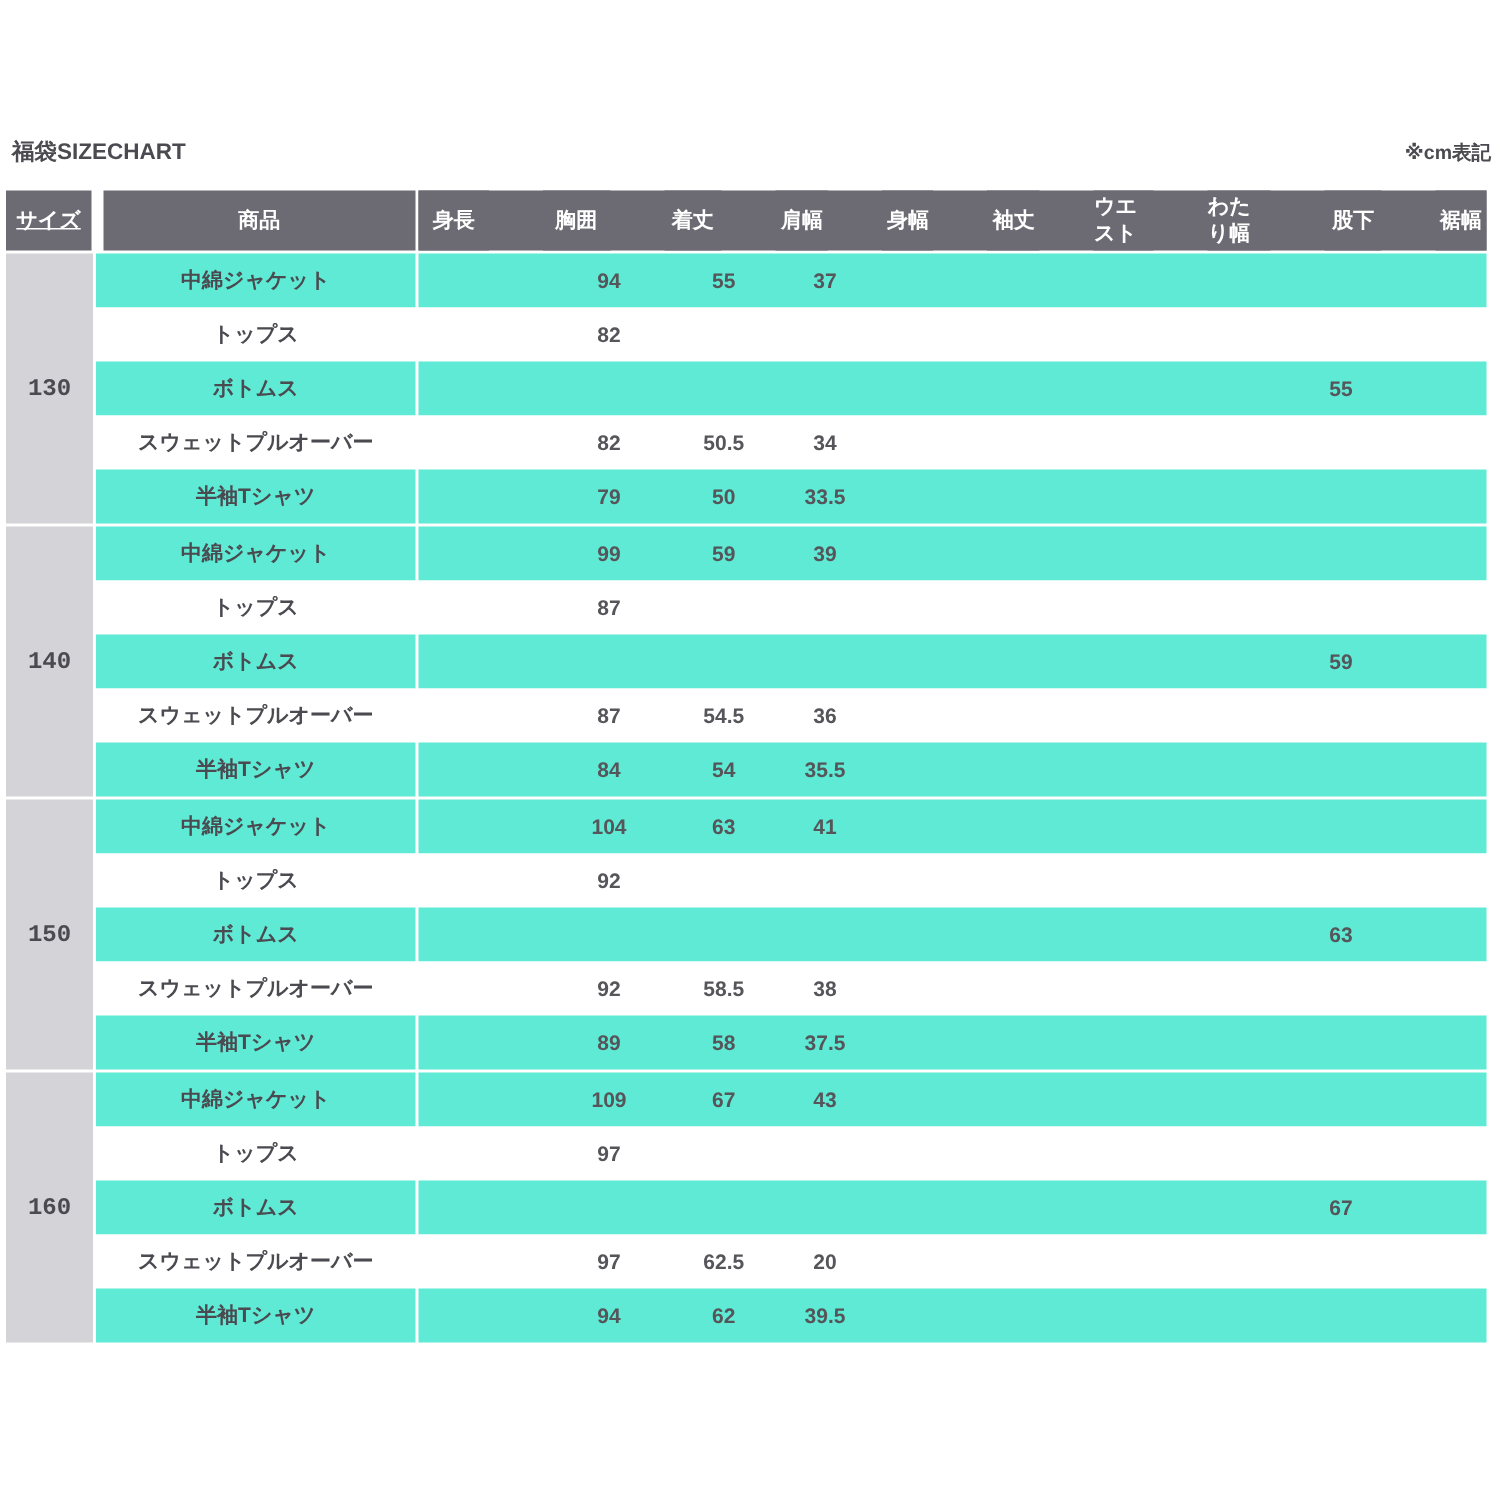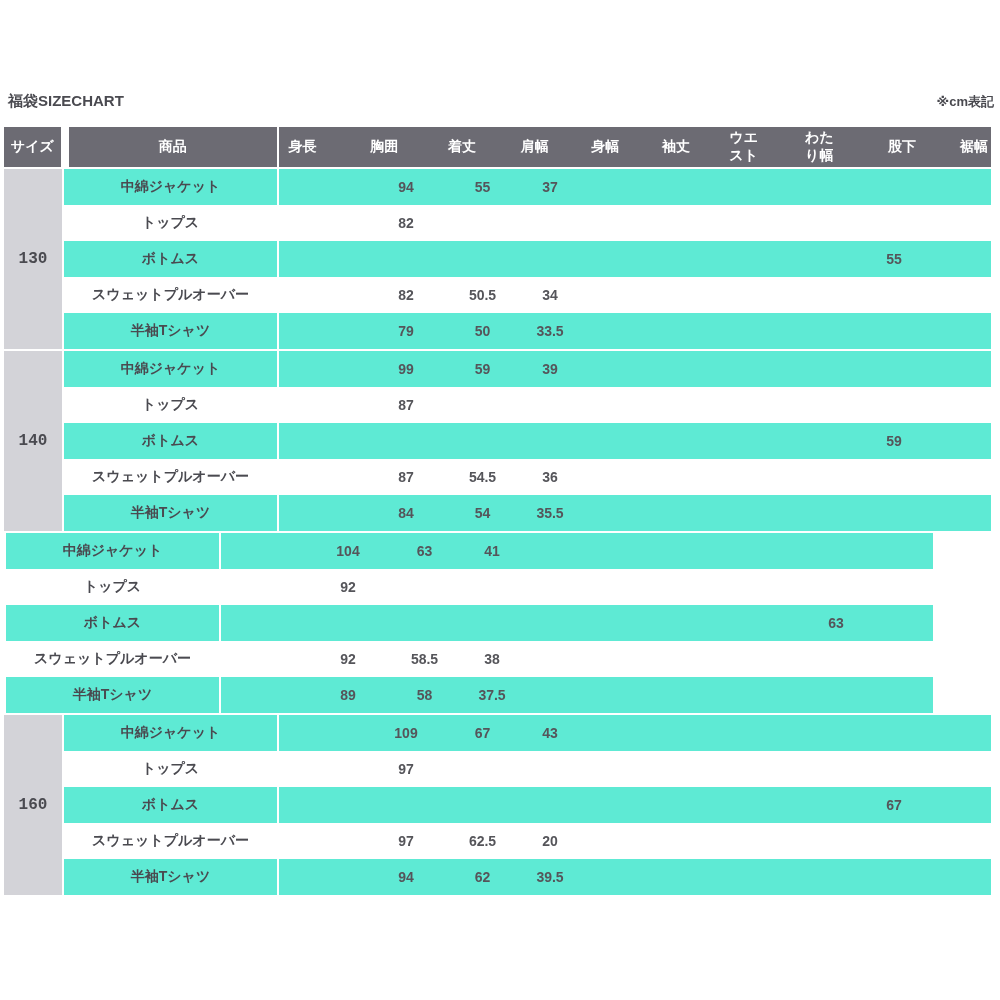--- a/index.html
+++ b/index.html
@@ -4,21 +4,21 @@
 <style>
   html, body { margin:0; padding:0; background:#ffffff; }
   body { width:1000px; height:1000px; position:relative; overflow:hidden;
          font-family:"Liberation Sans", "DejaVu Sans", sans-serif; color:#4a4a4f; }
   .title { position:absolute; left:8px; top:92px; font-size:15px; font-weight:bold; color:#4a4a50; }
   .note { position:absolute; right:6px; top:93px; font-size:13px; font-weight:bold; color:#4a4a50; }
   .table { position:absolute; left:4px; top:127px; width:987px; }
   .hdr { display:flex; height:40px; }
   .hdr .c { background:#6c6b73; color:#ffffff; font-weight:bold; font-size:14px;
             display:flex; align-items:center; justify-content:center; }
-  .size-col { width:58px; }
+  .size-col { width:58px;text-decoration:underline; }
   .prod-col { width:213px; margin-left:8px; }
   .data-wrap { display:flex; margin-left:2px; width:712px; }
   .hdr .data-wrap { background:#6c6b73;gap:36px; }
   .group { display:flex; margin-top:2px; }
   .group .size-cell { width:58px; background:#d3d3d8; display:flex; align-items:center;
             justify-content:center; font-weight:bold; font-size:16px; color:#4a4a50;font-family:Liberation Mono, monospace; }
   .rows { display:flex; flex-direction:column; }
   .row { display:flex; height:36px; }
   .row .prod { width:213px; margin-left:2px; display:flex; align-items:center; justify-content:center;
             font-weight:bold; font-size:14px; color:#4a4a50; }
@@ -206,20 +206,21 @@
               <div class="v w5"></div>
               <div class="v w6"></div>
               <div class="v w7"></div>
               <div class="v w8"></div>
               <div class="v w9"></div>
             </div>
           </div>
         </div>
       </div>
       <div class="group">
+        <div class="size-cell">150</div>
         <div class="rows">
           <div class="row odd">
             <div class="prod">中綿ジャケット</div>
             <div class="data-wrap">
               <div class="v w0"></div>
               <div class="v w1">104</div>
               <div class="v w2">63</div>
               <div class="v w3">41</div>
               <div class="v w4"></div>
               <div class="v w5"></div>

